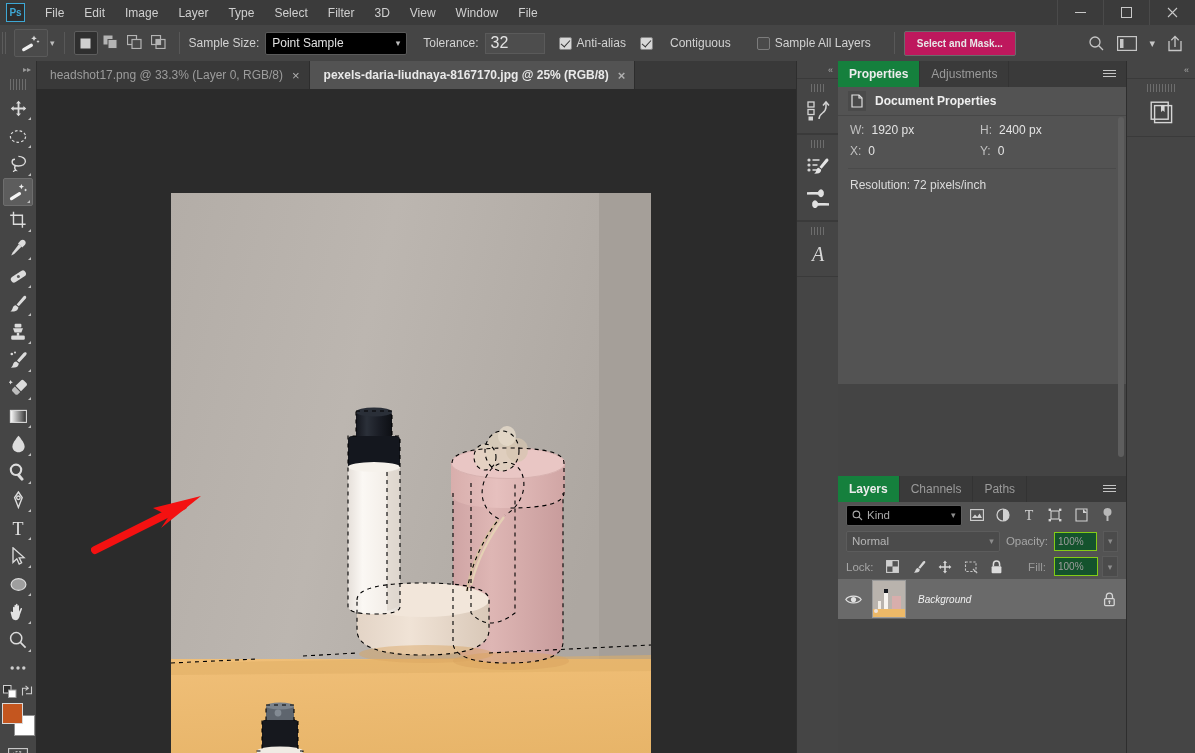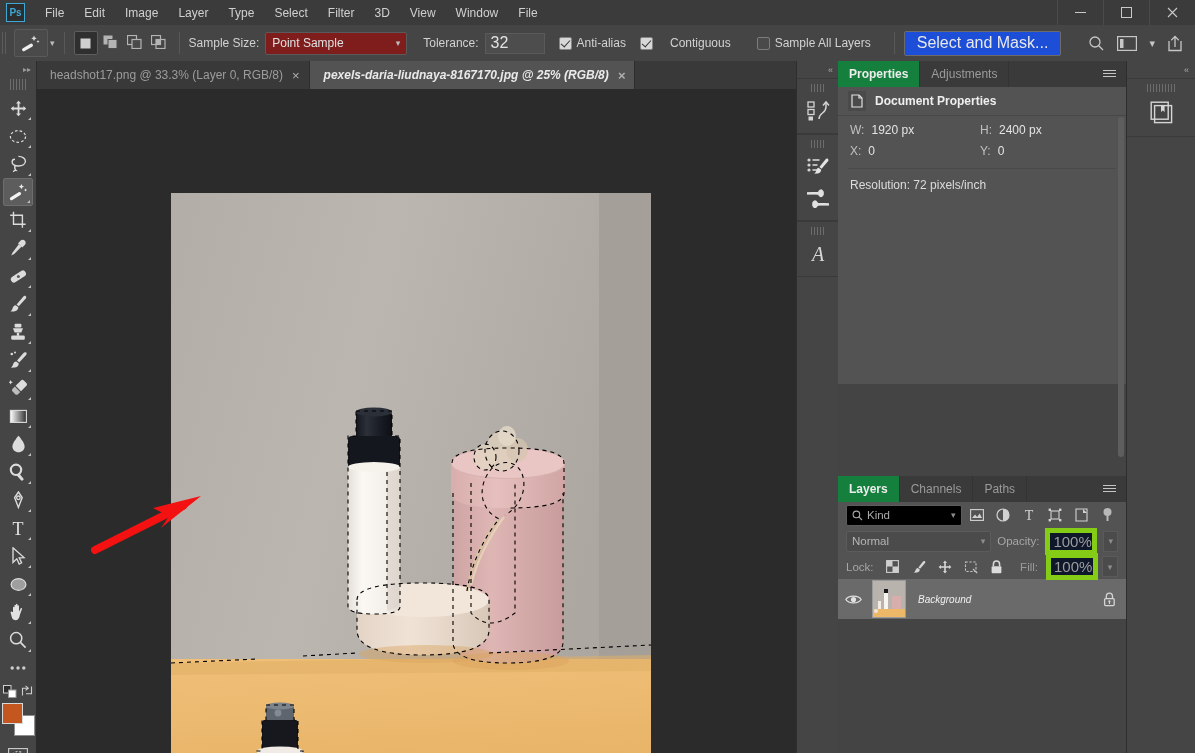--- a/index.html
+++ b/index.html
@@ -57,56 +57,56 @@
   .caret-sm { margin-left:2px; color:#bdbdbd; font-size:9px; }
   .vsep { width:1px; height:22px; background:#585858; margin:0 9px; }
   .modegroup { display:flex; gap:2px; }
   .modebtn {
     width:22px; height:22px; display:flex; align-items:center; justify-content:center;
     border-radius:2px;
   }
   .modebtn.active { background:#2f2f2f; border:1px solid #5d5d5d; }
   .lbl { color:#d2d2d2; font-size:12px; margin-right:6px; white-space:nowrap; }
   .select {
-    height:21px; background:#7f1d1d; border:1px solid #5a5a5a; border-radius:2px;
+    height:21px; background:#000000; border:1px solid #5a5a5a; border-radius:2px;
     color:#e0e0e0; font-size:12px; display:flex; align-items:center;
     padding:0 6px; min-width:120px; justify-content:space-between;
   }
   .textbox {
     height:19px; width:48px; background:#4d4d4d; border:1px solid #5a5a5a;
     color:#e2e2e2; font-size:16px; display:flex; align-items:center; padding:0 5px;
   }
   .chkwrap { display:flex; align-items:center; margin-right:14px; }
   .chk {
     width:13px; height:13px; border:1px solid #868686; background:#d7d7d7; border-radius:2px;
     margin-right:5px; position:relative; box-sizing:border-box;
   }
   .chk.on { background:#d7d7d7; }
   .chk.on::after {
     content:""; position:absolute; left:3.5px; top:0.5px; width:4px; height:8px;
     border:solid #333; border-width:0 1.8px 1.8px 0; transform:rotate(42deg);
   }
   .chk.off { background:#4a4a4a; border-color:#7c7c7c; }
   .btn {
-    height:23px; background:#1d4ed8; border:1px solid #6b6b6b; border-radius:2px;
-    color:#e8e8e8; font-size:16px; display:flex; align-items:center; padding:0 12px;
+    height:23px; background:#be185d; border:1px solid #6b6b6b; border-radius:2px;
+    color:#e8e8e8; font-size:10px; display:flex; align-items:center; padding:0 12px;font-weight:bold;
   }
   .optright { margin-left:auto; display:flex; align-items:center; gap:12px; padding-right:12px; }
 
   
   .tabbar {
     position:absolute; left:36px; top:61px; width:1159px; height:28px;
     background:#393939; display:flex; align-items:stretch;
   }
   .tab {
     display:flex; align-items:center; padding:0 9px 0 14px; font-size:12px;
     background:#393939; color:#9c9c9c; border-right:1px solid #2d2d2d;
     position:relative; white-space:nowrap;
   }
-  .tab.active { background:#535353; color:#e9e9e9; font-weight:bold;font-style:italic; }
+  .tab.active { background:#535353; color:#e9e9e9; font-weight:bold; }
   .tab .x { margin-left:9px; font-size:13px; color:#b0b0b0; line-height:1; }
 
   
   .toolbar {
     position:absolute; left:0; top:61px; width:36px; height:692px;
     background:#454545; border-right:1px solid #2e2e2e;
   }
   .tb-header {
     height:16px; display:flex; align-items:center; justify-content:flex-end;
     padding-right:5px; color:#9a9a9a; font-size:8px;
@@ -205,23 +205,23 @@
     display:flex; align-items:center; padding:0 5px; gap:0; color:#a9a9a9; font-size:11.5px;
     justify-content:space-between;
   }
   .ficon { width:22px; height:20px; display:flex; align-items:center; justify-content:center; }
   .blendrow { height:26px; display:flex; align-items:center; padding:0 8px; gap:6px; background:#535353;text-align:center; }
   .blendsel {
     width:148px; height:19px; background:#4b4b4b; border:1px solid #5c5c5c; border-radius:2px;
     display:flex; align-items:center; padding:0 5px; color:#b5b5b5; font-size:11.5px;
     justify-content:space-between;
   }
-  .numbox { width:36px; height:17px; background:#0f172a; border:5px solid #84cc16;
+  .numbox { width:36px; height:17px; background:#14532d; border:1px solid #84cc16;
             display:flex; align-items:center; justify-content:flex-start; padding:0 3px;
-            color:#9d9d9d; font-size:15px; }
+            color:#9d9d9d; font-size:10px; }
   .spin { width:14px; height:19px; background:#4b4b4b; border:1px solid #5a5a5a;
           display:flex; align-items:center; justify-content:center; color:#8d8d8d; font-size:9px; }
   .lockrow { height:25px; display:flex; align-items:center; padding:0 8px; gap:4px; background:#535353; }
   .layerrow { height:40px; display:flex; align-items:center; background:#6a6a6a; }
   .eyecell { width:30px; display:flex; align-items:center; justify-content:center; }
   .thumbcell { width:42px; height:38px; display:flex; align-items:center; justify-content:center;}
   .layerthumb { width:32px; height:36px; border:1px solid #9a9a9a; overflow:hidden; position:relative; background:#cfc8c2; }
   .layername { flex:1; font-style:italic; color:#f0f0f0; font-size:10px; padding-left:8px; }
   .lockcell { width:34px; display:flex; align-items:center; justify-content:center; }
   .layerslist-bg { position:absolute; left:0; top:0; width:288px; height:277px; background:#535353; z-index:-1; }

